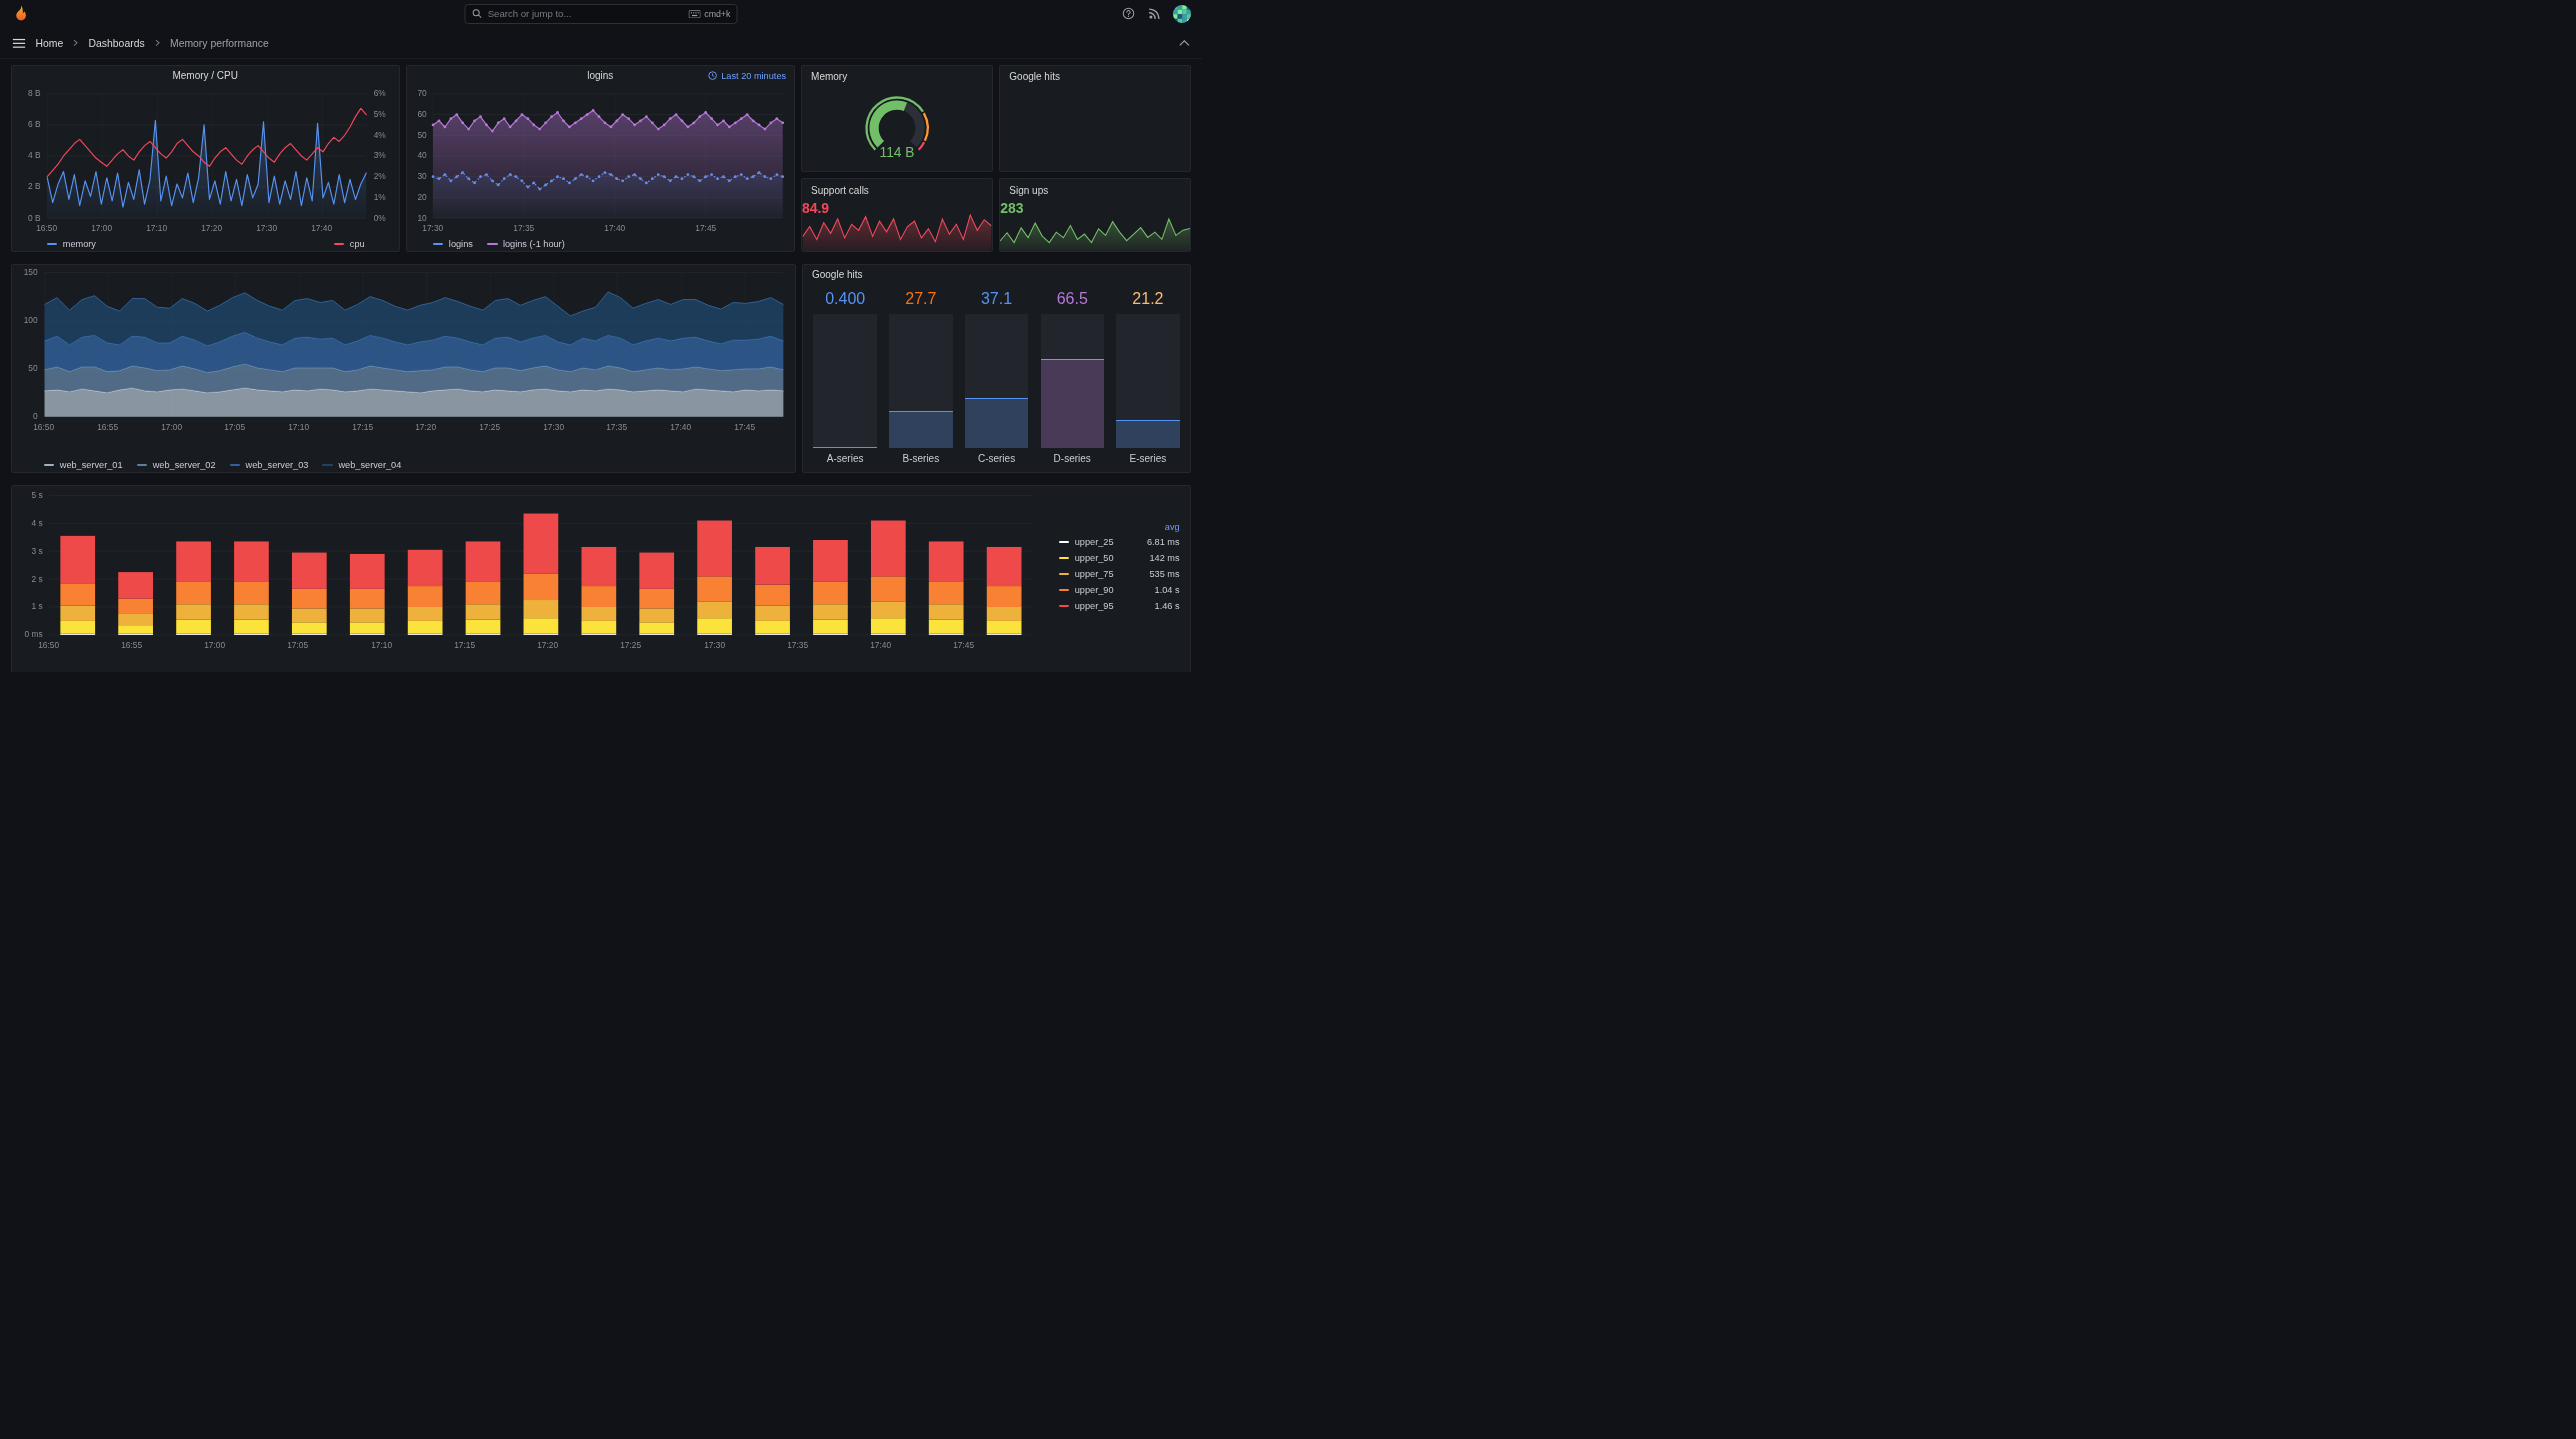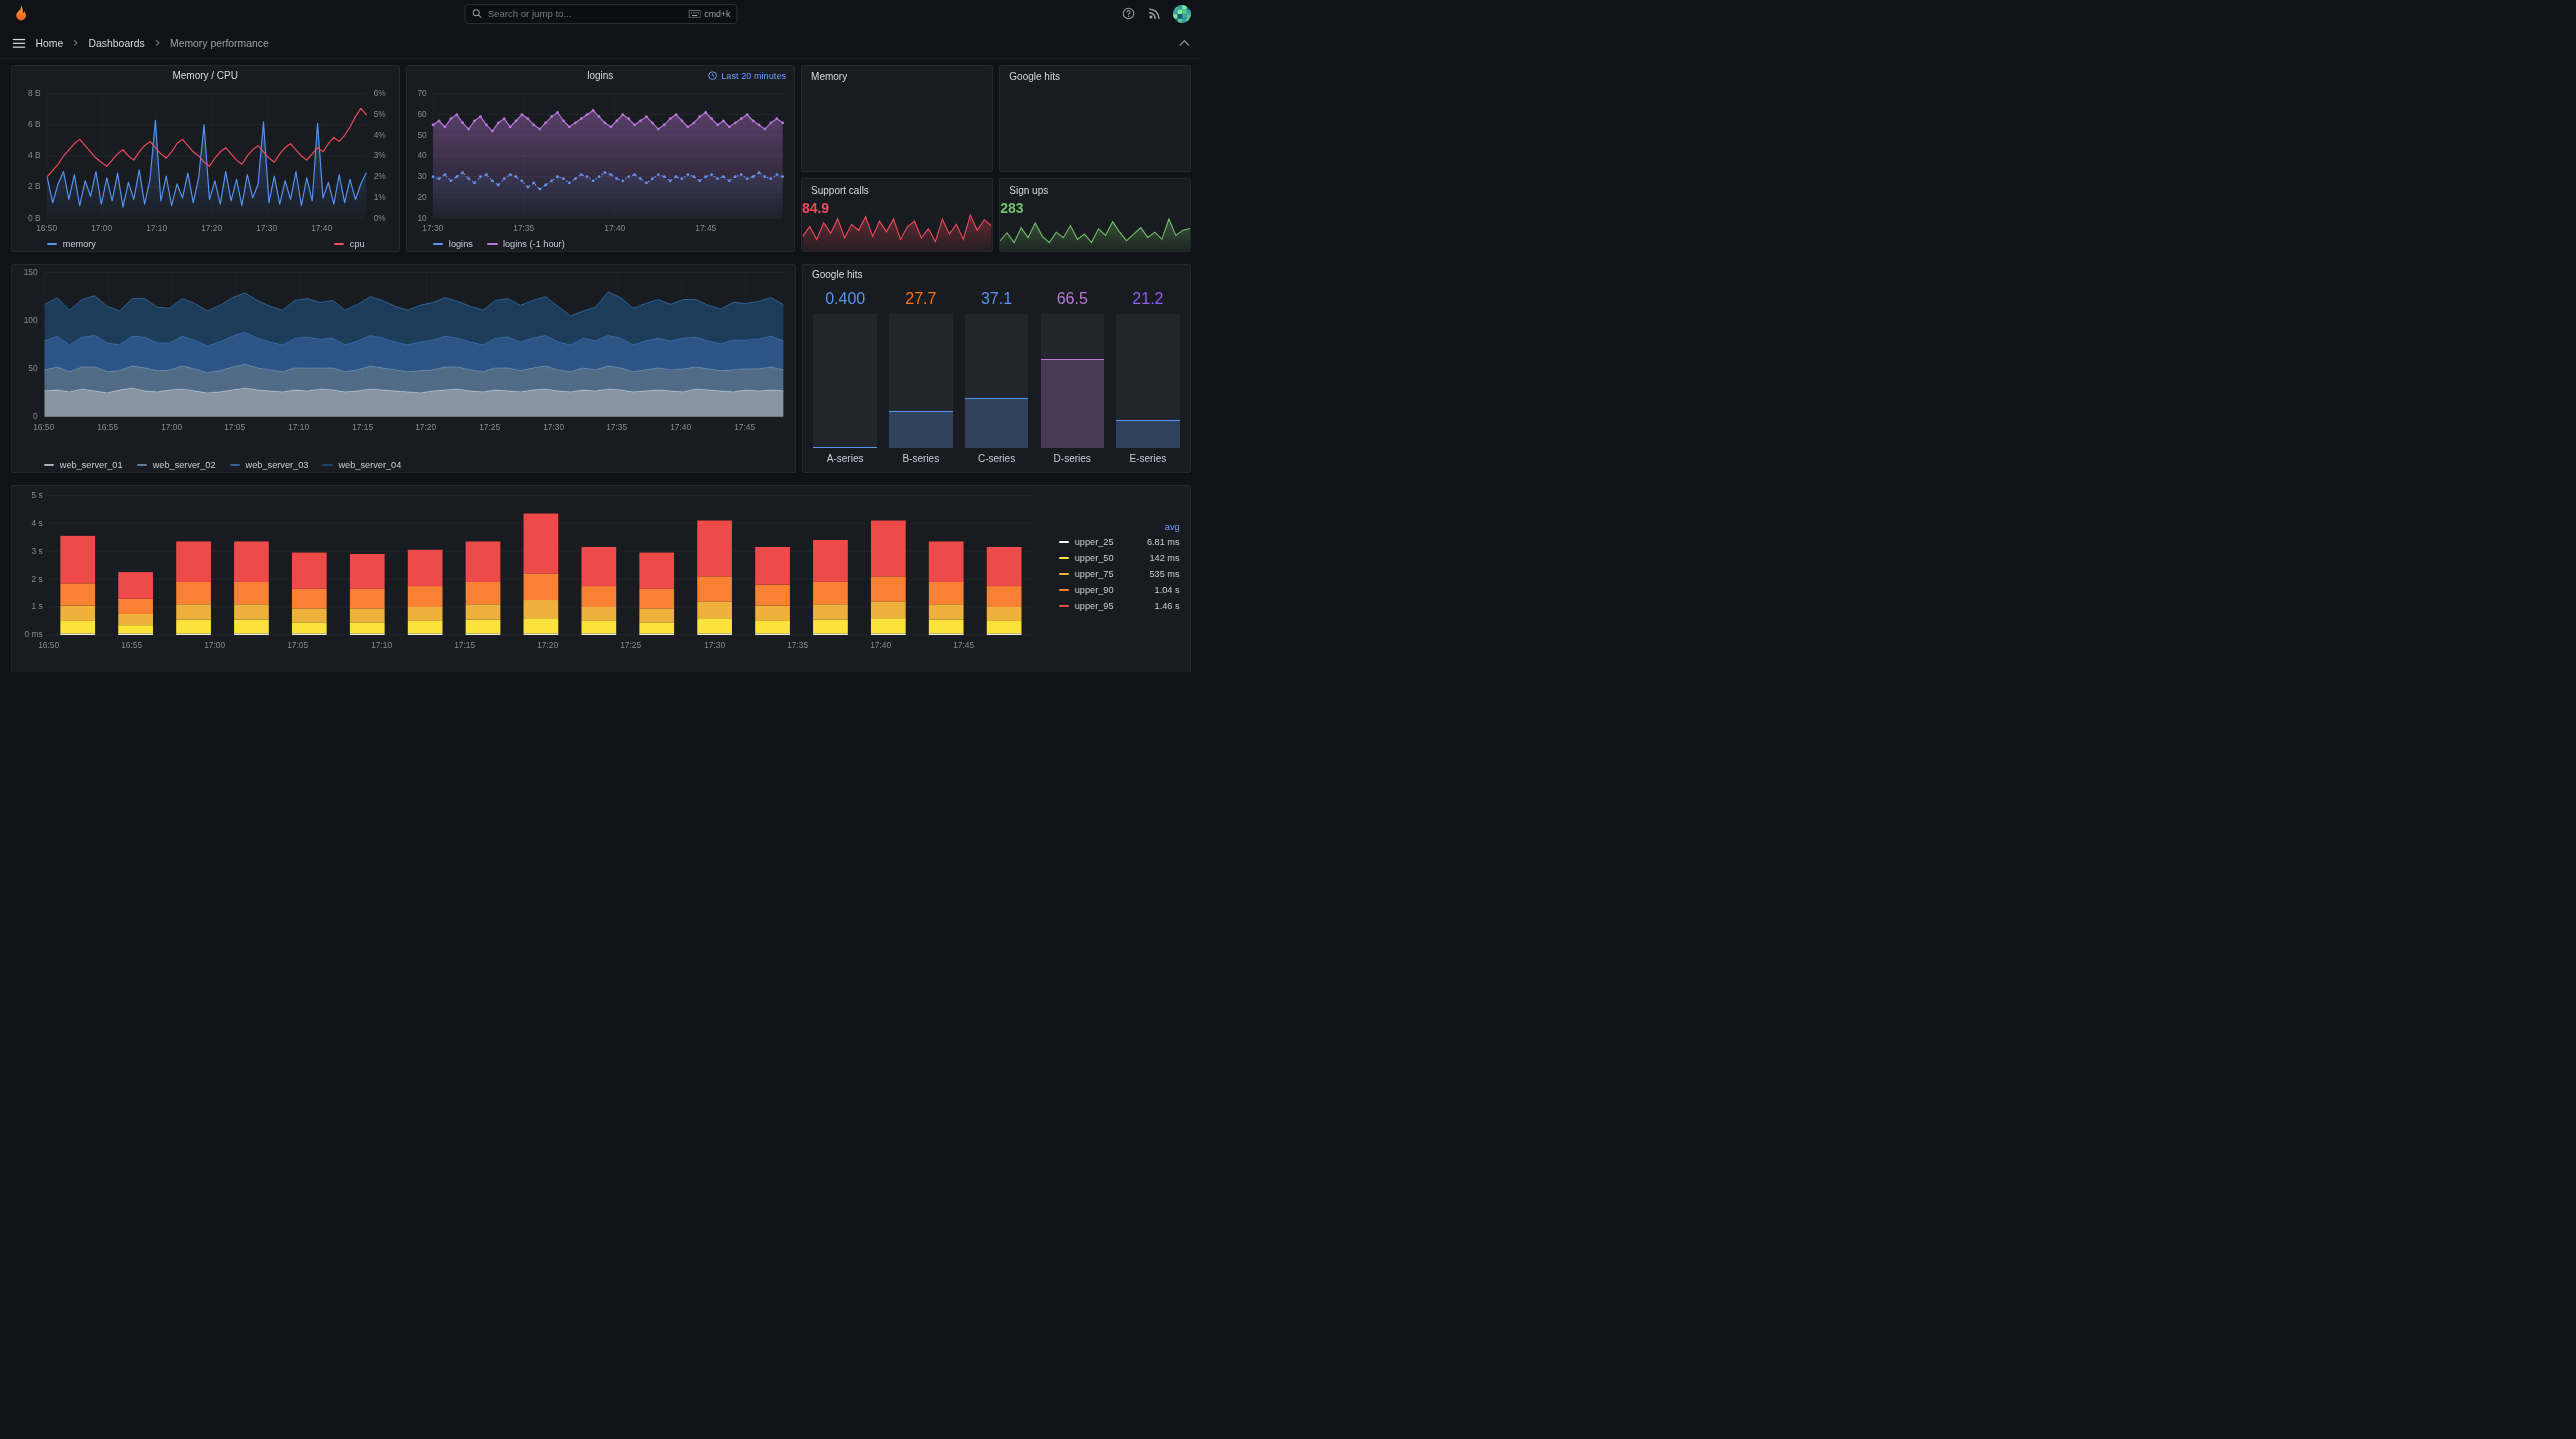--- a/index.html
+++ b/index.html
@@ -378,20 +378,30 @@
             <span class="li">
               <i style="background: rgb(184, 119, 217);"></i>
               <span>logins (-1 hour)</span>
             </span>
           </div></div>
     </div>
 
     <div class="stat-grid">
       <div class="panel">
         <div class="stat-title">Memory</div>
+        <div class="gauge-wrap">
+            <svg width="190" height="89" viewBox="0 0 248 116" style="font-size:13px">
+              <path d="M102.8 81.2 A30 30 0 1 1 145.2 81.2" fill="none" stroke="#2b2f38" stroke-width="12"></path>
+              <path d="M102.8 81.2 A30 30 0 0 1 135.0 32.1" fill="none" stroke="#73bf69" stroke-width="12"></path>
+              <path d="M95.7 88.3 A40 40 0 1 1 157.9 38.7" fill="none" stroke="#73bf69" stroke-width="3"></path>
+              <path d="M159.0 40.5 A40 40 0 0 1 160.4 76.7" fill="none" stroke="#ff9830" stroke-width="3"></path>
+              <path d="M159.4 78.5 A40 40 0 0 1 152.3 88.3" fill="none" stroke="#f2495c" stroke-width="3"></path>
+              <text x="124" y="98" text-anchor="middle" font-size="18" fill="#73bf69" font-weight="500" font-family="Liberation Sans, sans-serif">114 B</text>
+            </svg>
+          </div>
       </div>
       <div class="panel">
         <div class="stat-title">Google hits</div>
       </div>
       <div class="panel">
         <div class="stat-title">Support calls</div>
         <div class="spark-wrap">
           <div class="spark-value" style="color: rgb(242, 73, 92);">84.9</div>
         <svg width="190" height="38" style="position: absolute; bottom: 0px; left: 0px;" viewBox="0 0 248 50">
               <defs>
@@ -495,21 +505,21 @@
             <div class="bg-label">C-series</div>
           </div>
           <div class="bg-col">
             <div class="bg-val" style="color: rgb(184, 119, 217);">66.5</div>
             <div class="bg-track">
               <div class="bg-fill" style="height: 66.5%; background: rgba(184, 119, 217, 0.26); border-top-color: rgb(184, 119, 217);"></div>
             </div>
             <div class="bg-label">D-series</div>
           </div>
           <div class="bg-col">
-            <div class="bg-val" style="color: #8b5cf6;">21.2</div>
+            <div class="bg-val" style="color: #fdba74;">21.2</div>
             <div class="bg-track">
               <div class="bg-fill" style="height: 21.2%; background: rgba(87, 148, 242, 0.26); border-top-color: rgb(87, 148, 242);"></div>
             </div>
             <div class="bg-label">E-series</div>
           </div>
         </div>
     </div>
   </div>
 
   <div class="row3">

